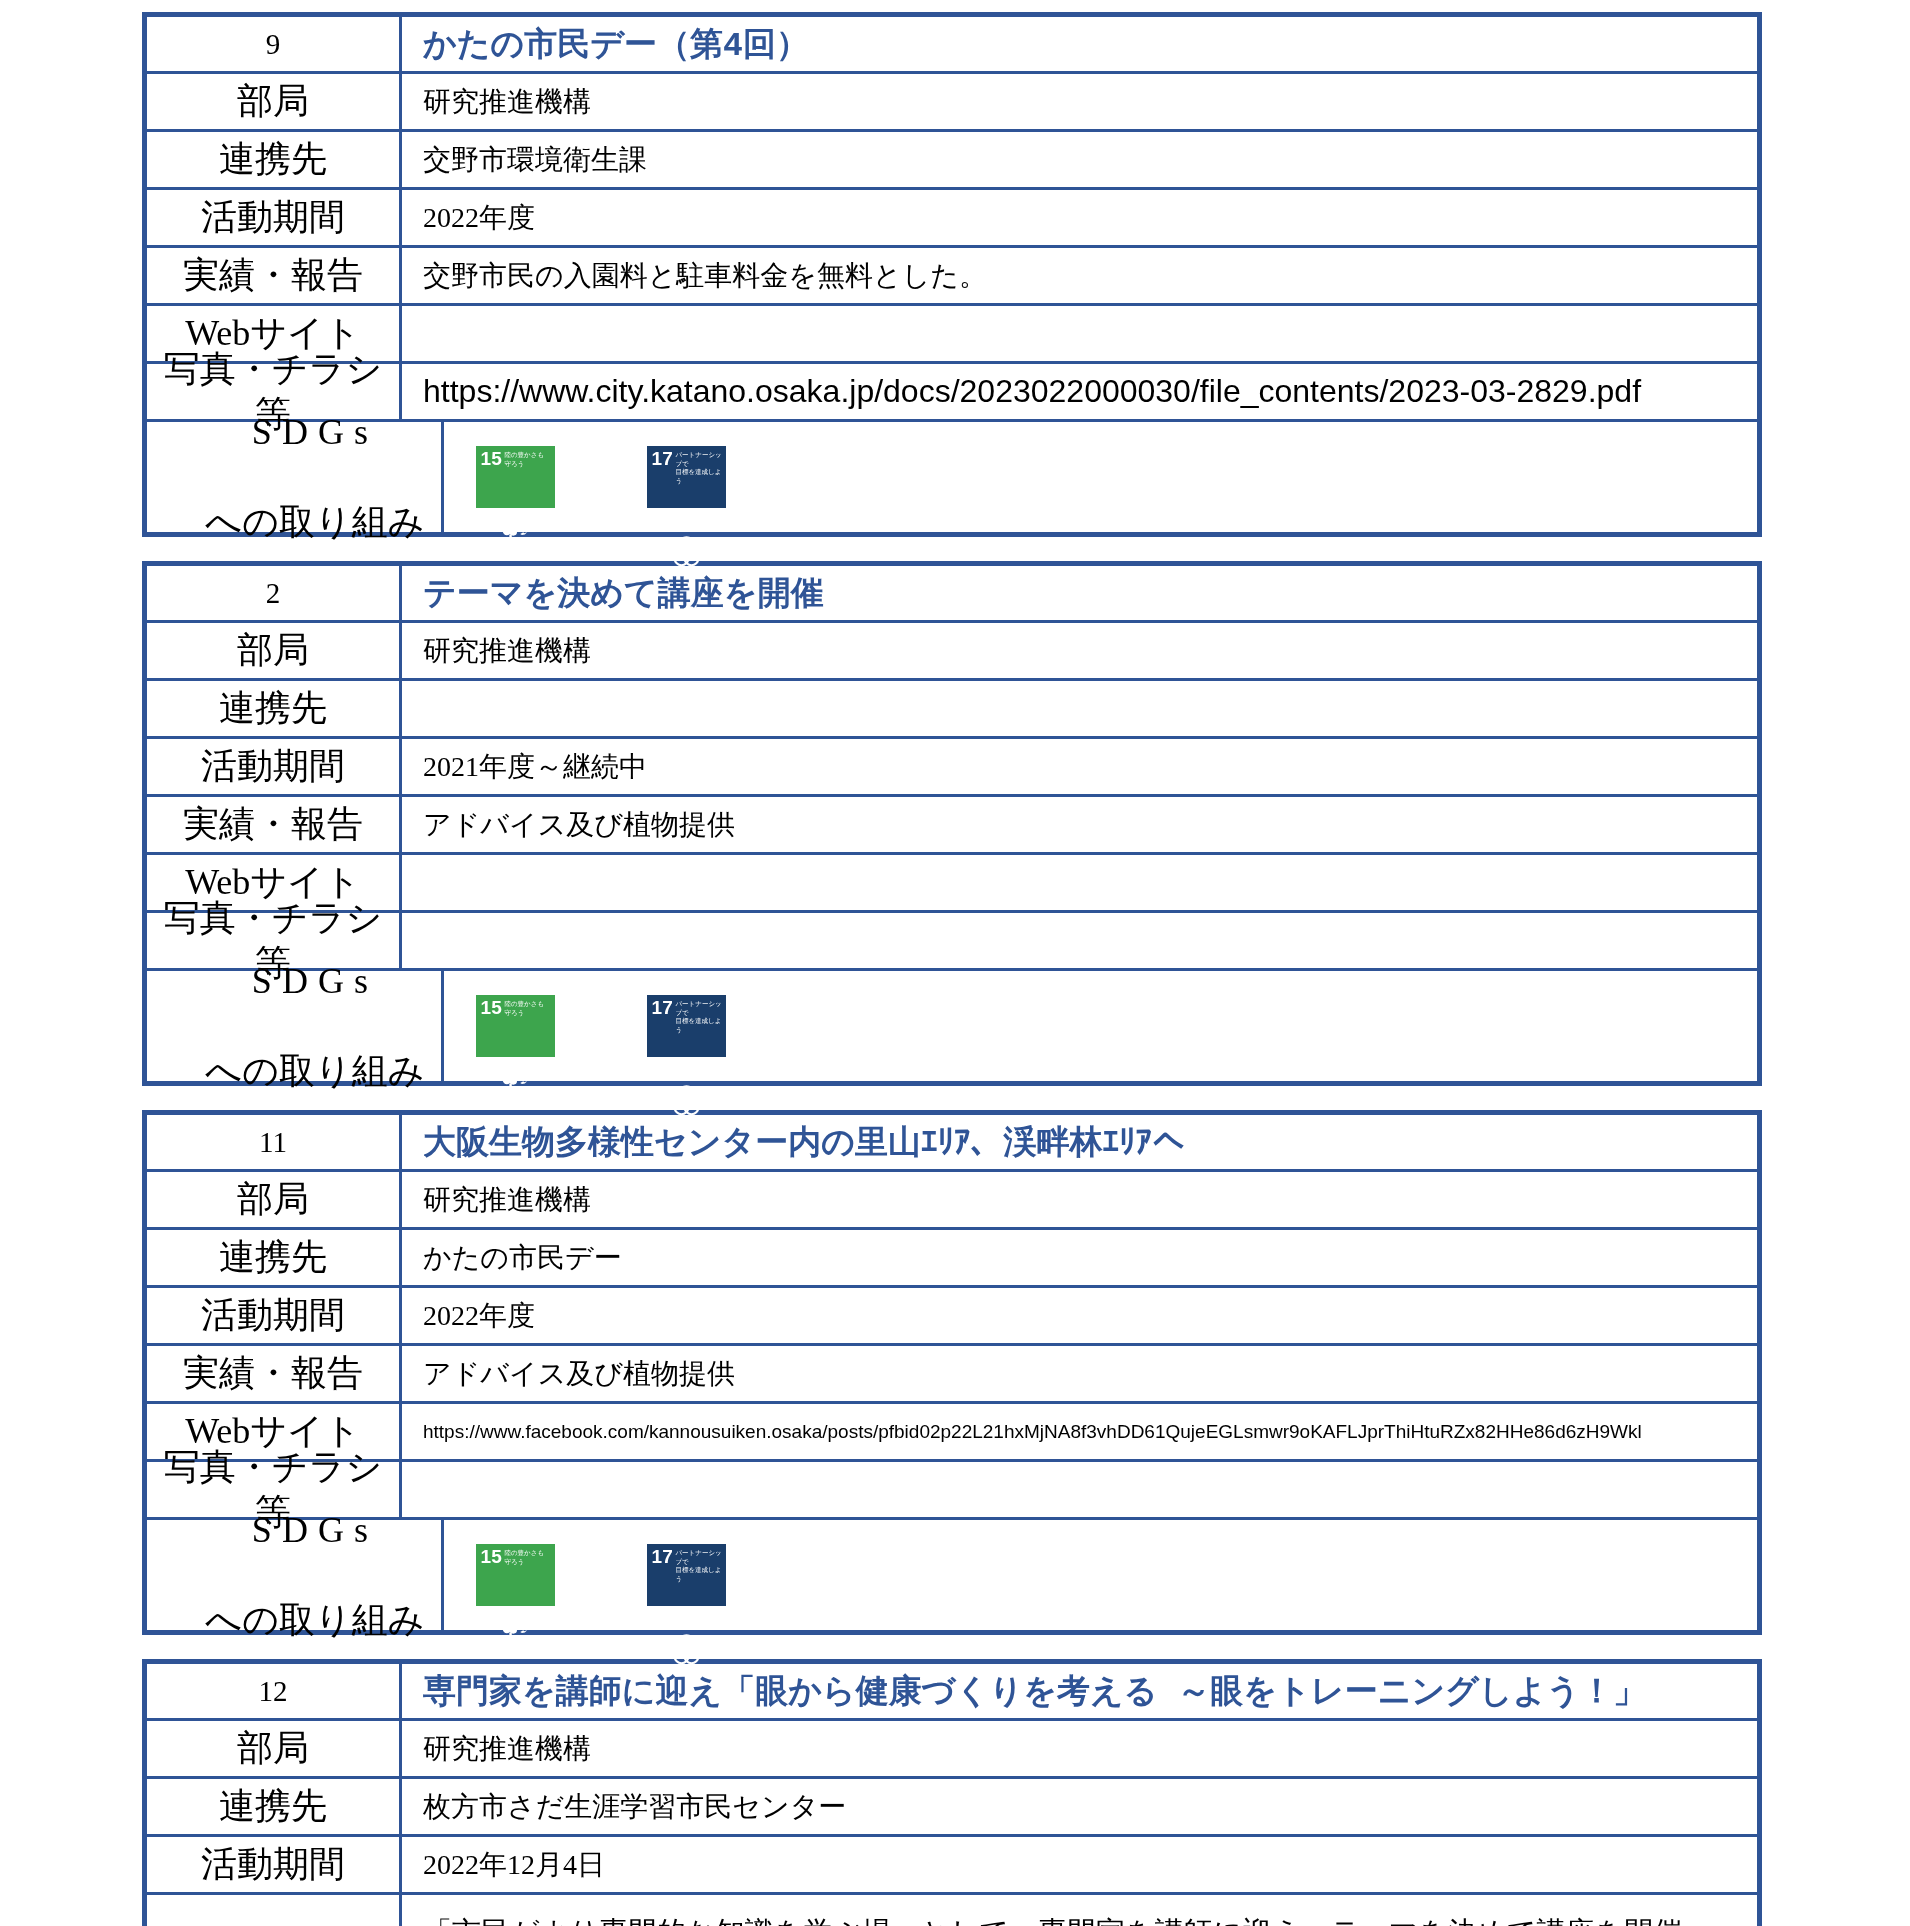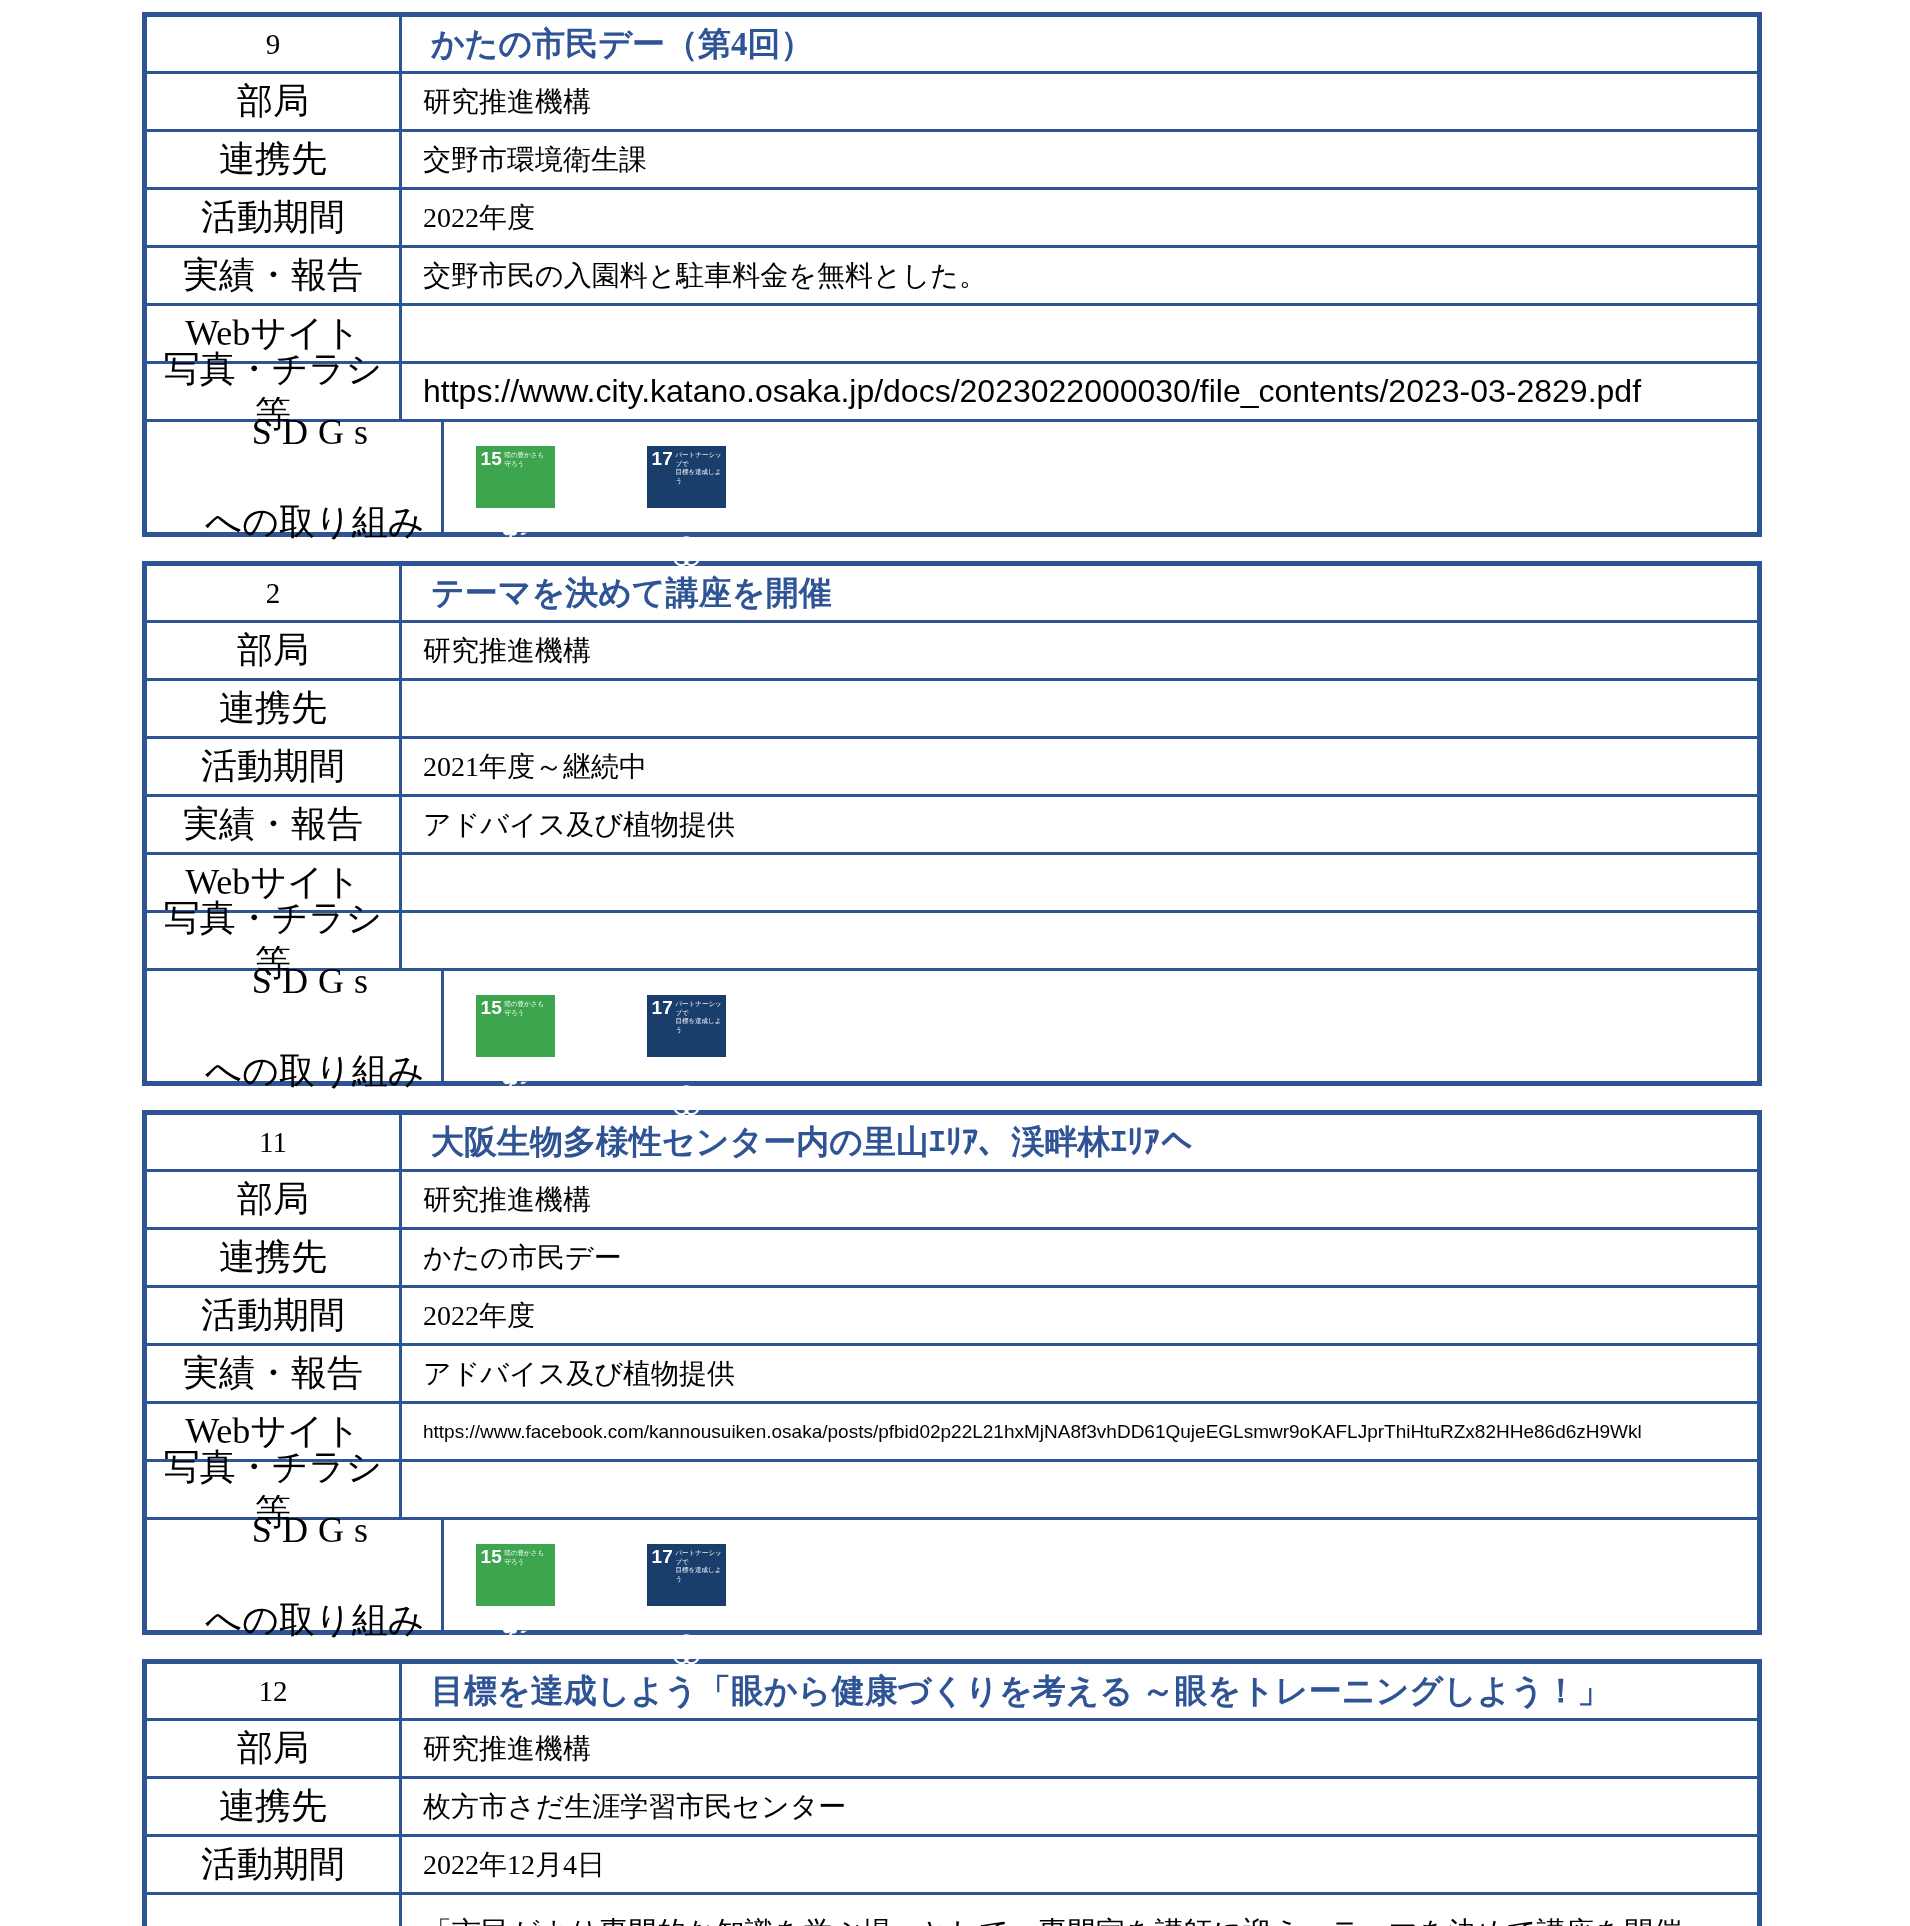--- a/index.html
+++ b/index.html
@@ -42,27 +42,26 @@
   }
   .val{
     flex:1 1 auto;
     display:flex;align-items:center;
     padding:0 21px;
     font-size:28px;
     min-width:0;
   }
   .num{font-size:29px;}
   .ttl{
-    font-family:Liberation Serif, serif;
+    font-family:Liberation Mono, monospace;
     font-weight:bold;
     color:var(--title);
     font-size:33px;
     white-space:nowrap;
     overflow:hidden;
-    margin-left:8px;
   }
   .url{
     font-family:"Liberation Sans","DejaVu Sans",sans-serif;
     font-size:32px;
     letter-spacing:0px;
     white-space:nowrap;
     overflow:hidden;
   }
   .url-sm{font-size:19px;}
   .para{
@@ -334,21 +333,21 @@
             </svg>
           </div>
         </div>
       </div>
     </div>
   </section>
 
   <section class="card">
     <div class="row r-head">
       <div class="lab num">12</div>
-      <div class="val ttl">目標を達成しよう「眼から健康づくりを考える ～眼をトレーニングしよう！」</div>
+      <div class="val ttl">専門家を講師に迎え「眼から健康づくりを考える ～眼をトレーニングしよう！」</div>
     </div>
     <div class="row r-std">
       <div class="lab">部局</div>
       <div class="val">研究推進機構</div>
     </div>
     <div class="row r-std">
       <div class="lab">連携先</div>
       <div class="val">枚方市さだ生涯学習市民センター</div>
     </div>
     <div class="row r-std">

